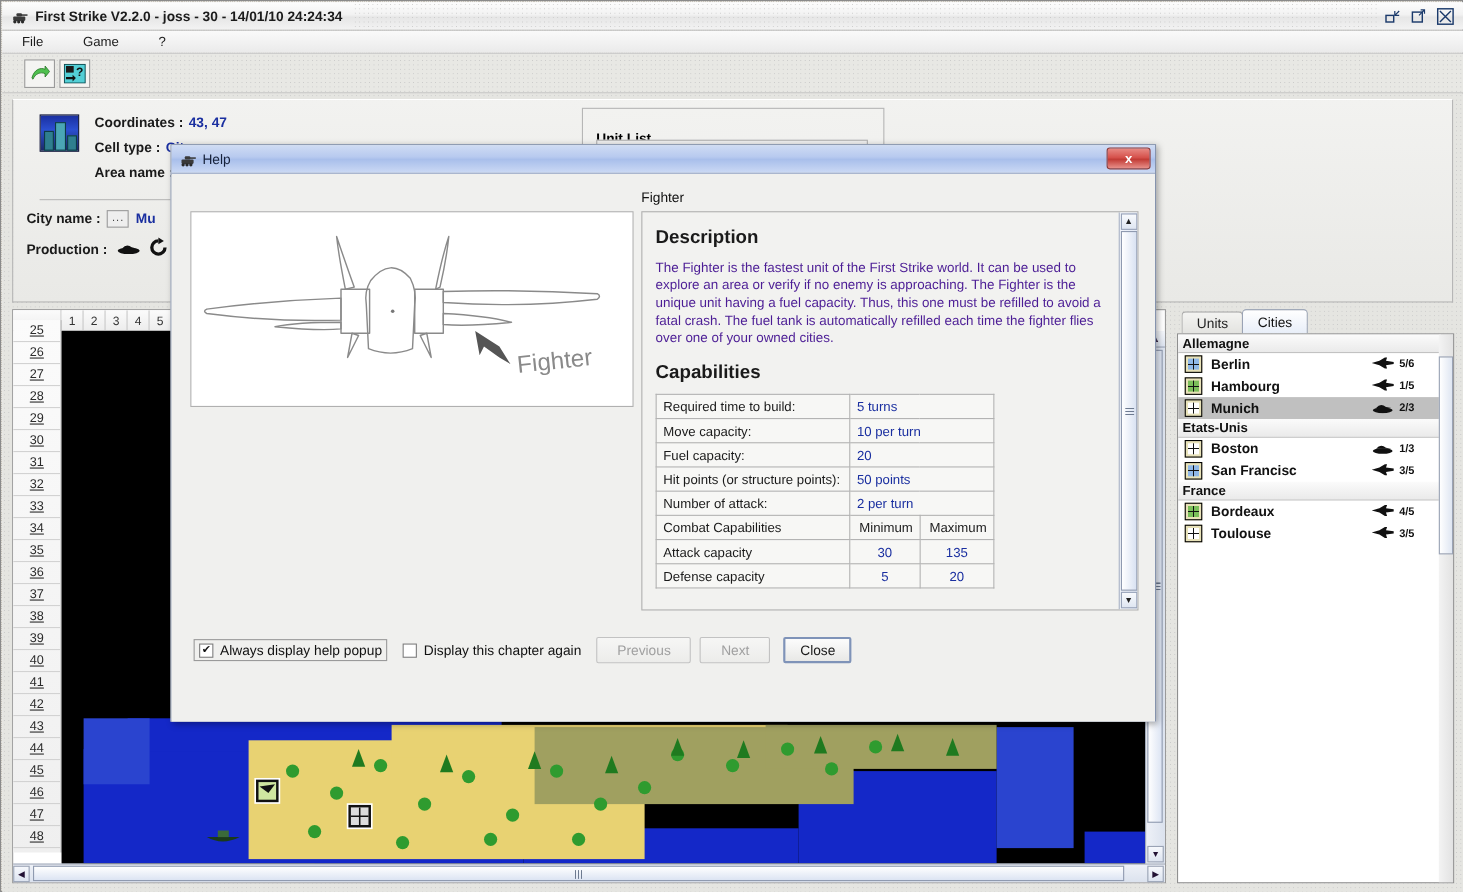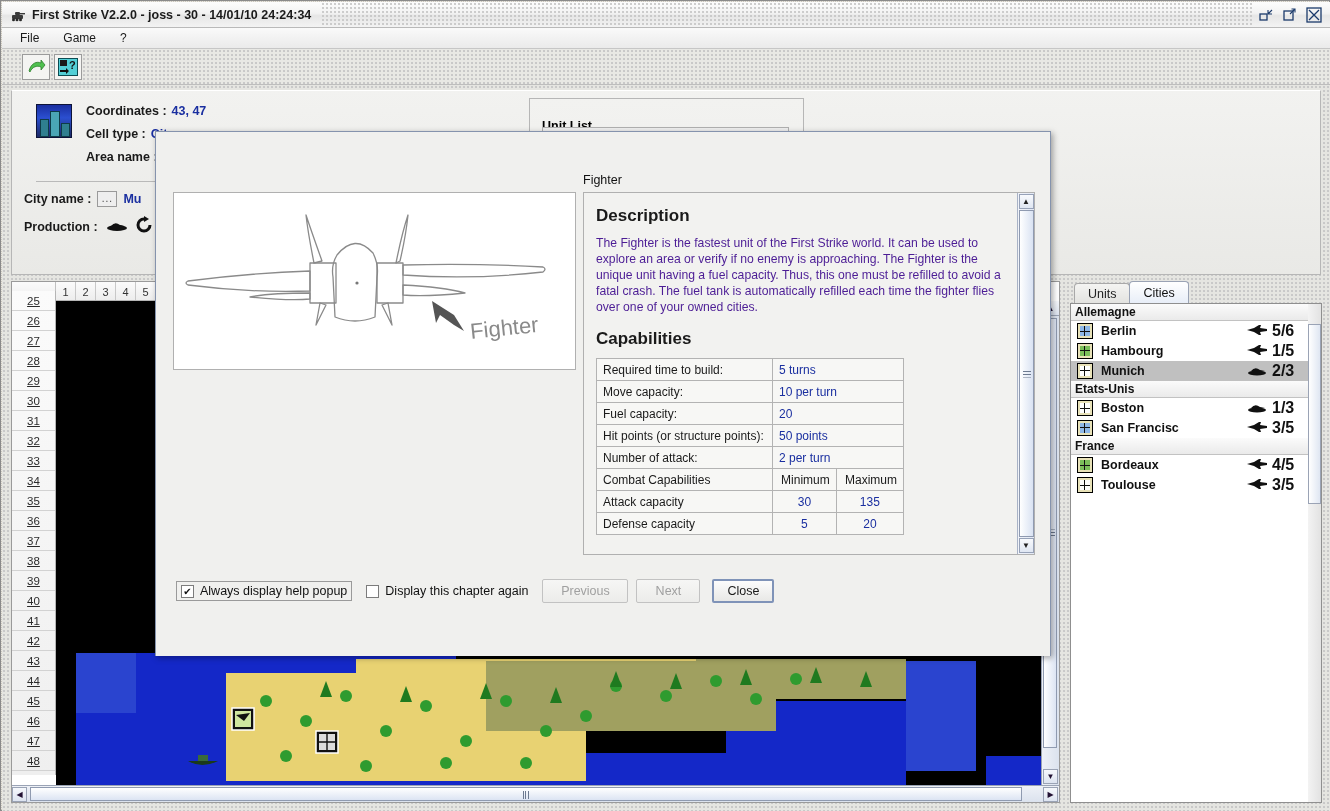--- a/index.html
+++ b/index.html
@@ -49,21 +49,21 @@
     width: 24px; height: 22px; display: flex; align-items: center; justify-content: center;
     color: #1b3a6b; font-size: 13px; cursor: default;
   }
   .win-btn svg { display: block; }
 
   
   .menubar {
     position: absolute; left: 1px; top: 27px; width: 1328px; height: 21px;
     background: linear-gradient(to bottom,#fafafa,#eaeaea);
     border-bottom: 1px solid #c6c6c6;
-    display: flex; align-items: center; padding-left: 8px; gap: 4px;
+    display: flex; align-items: center; padding-left: 8px; gap: 16px;
   }
   .menu-item { padding: 2px 10px; font-size: 12px; color: #1a1a1a; cursor: default; }
 
   
   .toolbar {
     position: absolute; left: 1px; top: 48px; width: 1328px; height: 36px;
     background-image: radial-gradient(circle, #c7c7c7 0.7px, transparent 0.8px);
     background-size: 4px 4px;
     background-color: #e8e8e4;
     border-bottom: 1px solid #bdbdbd;
@@ -219,21 +219,21 @@
     position:absolute; inset:2px;
     background:
       linear-gradient(to right, transparent 45%, #111 45%, #111 55%, transparent 55%),
       linear-gradient(to bottom, transparent 45%, #111 45%, #111 55%, transparent 55%);
     background-color:#fff;
   }
   .city-ico.green i { background-color:#7bbf5a; }
   .city-ico.blue i { background-color:#8fb8e8; }
   .city-name { flex:1 1 auto; }
   .city-unit { width:30px; text-align:center; }
-  .city-cnt { width:38px; text-align:left; font-size:16px; }
+  .city-cnt { width:38px; text-align:left; font-size:10px; }
   .mini-v-scroll {
     position:absolute; right:0; top:0; width:13px; height:500px;
     background:linear-gradient(to right,#f3f3f3,#e2e2e2);
   }
 
   
   .dlg {
     position:absolute; left:155px; top:131px; width:896px; height:525px;
     border:1px solid #8593ad;
     background:#f0f0ee;
@@ -637,20 +637,34 @@
           <div class="mini-v-scroll">
             <div style="position:absolute;left:0;top:20px;width:13px;height:180px;background:linear-gradient(to right,#ffffff,#dfe6f2);border:1px solid #9aa3b5;"></div>
           </div>
         </div>
       </div>
 
     </div>
   </div>
 
   <div class="dlg">
+    <div class="dlg-title">
+      <div class="dico">
+        <svg width="16" height="16" viewBox="0 0 16 16">
+          <rect x="2" y="8" width="11" height="4" rx="1" fill="#3a3a3a"></rect>
+          <rect x="5" y="5" width="5" height="3" rx="1" fill="#3a3a3a"></rect>
+          <rect x="9" y="6" width="6" height="1.4" fill="#3a3a3a"></rect>
+          <circle cx="3.5" cy="12.8" r="1.5" fill="#2a2a2a"></circle>
+          <circle cx="7" cy="12.8" r="1.5" fill="#2a2a2a"></circle>
+          <circle cx="10.5" cy="12.8" r="1.5" fill="#2a2a2a"></circle>
+        </svg>
+      </div>
+      <div class="dtxt">Help</div>
+      <div class="dlg-close">x</div>
+    </div>
 
     <div class="dlg-body">
 
       <div class="sketch-box">
         <svg width="401" height="176" viewBox="0 0 401 176" style="display:block">
           <g fill="none" stroke="#8a8a8a" stroke-width="1.3" stroke-linecap="round" stroke-linejoin="round">
 
             <path d="M163 62 q18 -22 36 -2 q6 12 4 24 l-2 40 q-20 8 -40 0 l-2 -40 q-2 -12 4 -22 Z"></path>
 
             <rect x="136" y="70" width="26" height="40"></rect>

